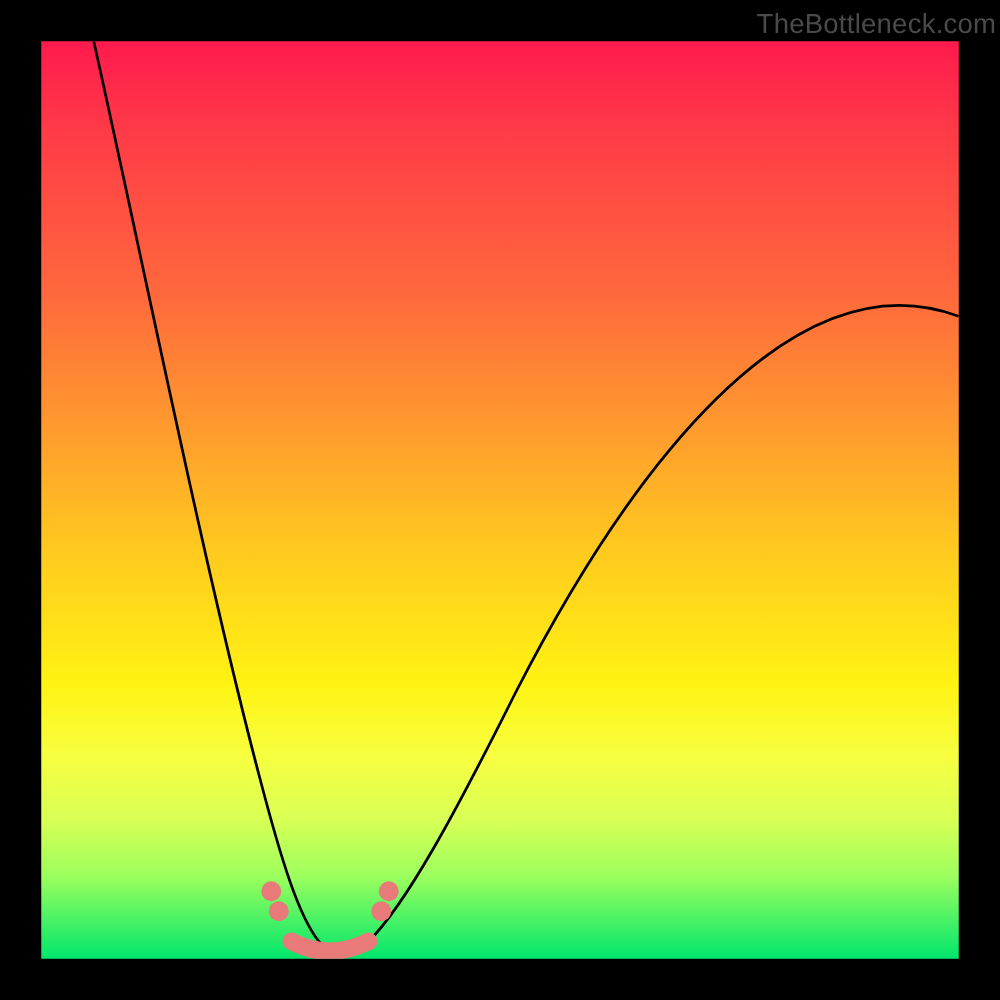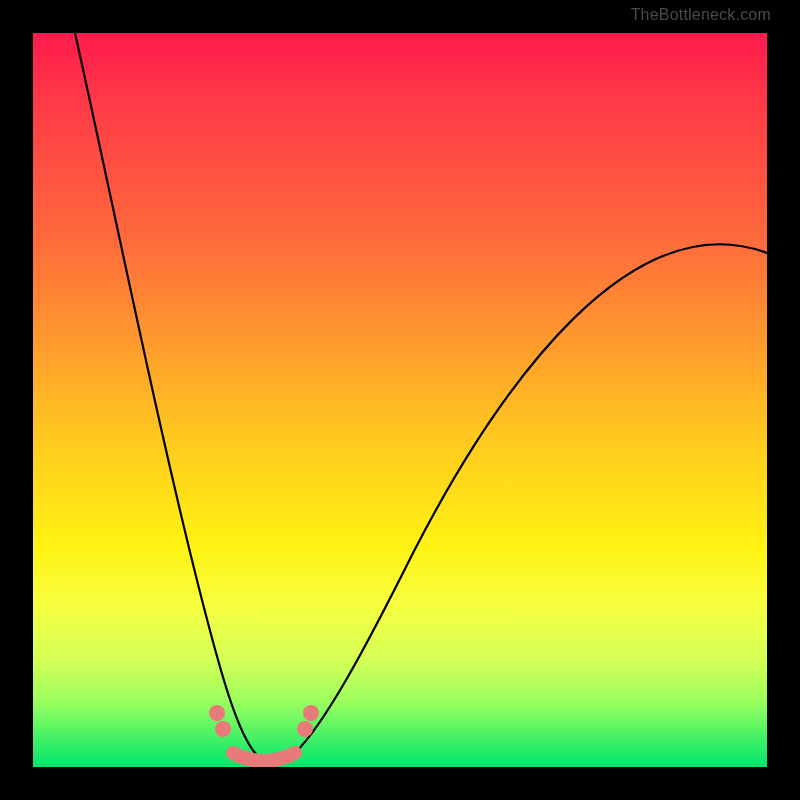--- a/index.html
+++ b/index.html
@@ -33,23 +33,23 @@
       #fff312 70%,
       #f7ff40 78%,
       #d7ff55 85%,
       #9cff5e 91%,
       #00e66c 100%
     );
   }
   .watermark {
     position: absolute;
     top: 6px;
-    right: 29px;
+    right: 3px;
     color: #4a4a4a;
-    font-size: 16px;
+    font-size: 22px;
     font-weight: 500;
     letter-spacing: 0.2px;
     user-select: none;
   }
   svg.curve {
     position: absolute;
     inset: 0;
     width: 734px;
     height: 734px;
   }

